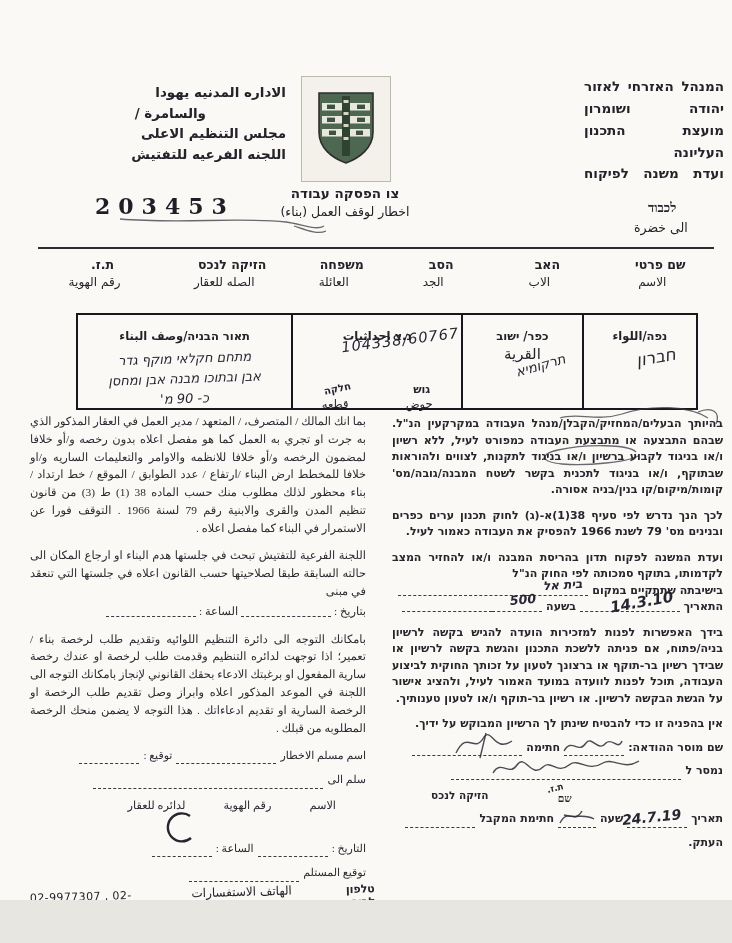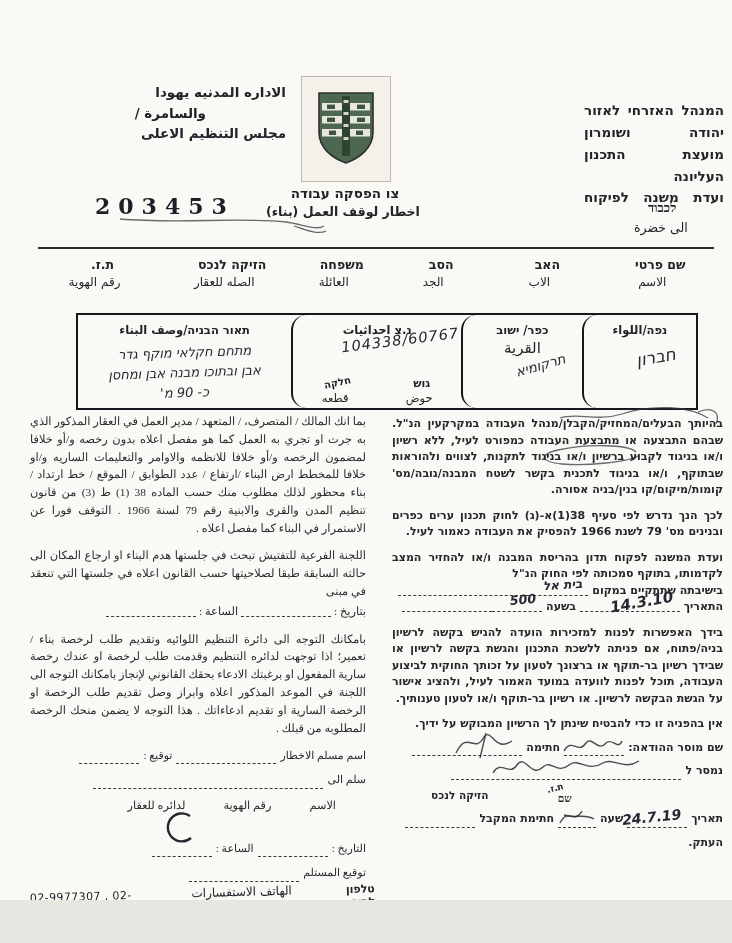--- a/index.html
+++ b/index.html
@@ -4,46 +4,46 @@
 <style>
   html,body{margin:0;padding:0;background:#e8e6e0;}
   .page{position:relative;width:732px;height:900px;margin:0 auto;background:#faf9f5;
         font-family:"DejaVu Sans",sans-serif;color:#23232a;overflow:hidden;}
   .abs{position:absolute;}
 
   
   .ar-org{left:48px;top:82px;width:238px;direction:rtl;text-align:right;
           font-size:13.5px;line-height:1.52;font-weight:600;}
   .ar-org .l2{margin-right:80px;}
-  .he-org{left:584px;top:100px;width:140px;direction:rtl;font-size:13.5px;font-weight:700;
+  .he-org{left:584px;top:76px;width:140px;direction:rtl;font-size:13.5px;font-weight:700;
           line-height:1.62;text-align:justify;text-align-last:justify;}
   .emblem{left:301px;top:76px;width:88px;height:104px;border:1px solid #bdb9ad;
           background:#f3f1e9;display:flex;align-items:center;justify-content:center;}
   .title-he{left:275px;top:185px;width:140px;text-align:center;font-weight:700;
             font-size:13.5px;direction:rtl;}
-  .title-ar{left:266px;top:204px;width:158px;text-align:left;font-size:12.5px;direction:rtl;font-weight:bold;}
+  .title-ar{left:266px;top:204px;width:158px;text-align:center;font-size:12.5px;direction:rtl;}
   .serial{left:95px;top:193px;font-family:"DejaVu Serif",serif;font-size:22px;
           letter-spacing:8px;font-weight:600;color:#1e1e26;}
   .serial-line{left:118px;top:213px;}
   .lichvod{left:648px;top:200px;font-size:13px;font-weight:700;direction:rtl;font-family:Liberation Serif, serif;}
   .to-ar{left:634px;top:220px;font-size:12.5px;direction:rtl;}
   .rule{left:38px;top:247px;width:676px;border-top:2.5px solid #2c2c33;}
 
   
   .person-row{left:42px;top:257px;width:672px;display:flex;direction:rtl;
               justify-content:space-between;}
   .pcell{text-align:center;}
   .pcell .he{font-size:12.5px;font-weight:700;direction:rtl;}
   .pcell .ar{font-size:12px;margin-top:3px;transform:translateX(-8px);direction:rtl;}
   .pc1{width:16%}.pc2{width:14%}.pc3{width:14%}.pc4{width:12%}.pc5{width:17%}.pc6{width:18%}
 
   
   .prop{left:76px;top:313px;width:622px;height:97px;border:2.5px solid #17171d;
         display:flex;direction:rtl;box-sizing:border-box;}
-  .prop .cell{position:relative;padding-top:8px;box-sizing:border-box;border-radius:15px;}
+  .prop .cell{position:relative;padding-top:14px;box-sizing:border-box;}
   .prop .cell:not(:last-child){border-left:2px solid #17171d;}
   .c1{width:18.5%}.c2{width:19.5%}.c3{width:27.5%}.c4{width:34.5%}
   .cell .hdr{font-size:11.5px;font-weight:700;text-align:center;direction:rtl;}
   .hand{font-style:italic;color:#262633;}
   .hand-district{position:absolute;top:32px;right:20px;font-size:17px;transform:rotate(-10deg);}
   .vlg-ar{text-align:center;font-size:15px;margin-top:2px;direction:rtl;}
   .hand-village{position:absolute;top:42px;right:16px;font-size:13.5px;transform:rotate(-16deg);}
   .hand-coords{position:absolute;top:17px;right:2px;font-size:14.5px;transform:rotate(-7deg);
                letter-spacing:1px;white-space:nowrap;}
   .gp{display:flex;direction:rtl;justify-content:space-around;font-size:11px;font-weight:700;}
@@ -99,20 +99,21 @@
 </style>
 </head>
 <body>
 
 <div class="page">
 
   <div class="abs ar-org">
     <div>الاداره المدنيه يهودا</div>
     <div class="l2">والسامرة /</div>
     <div>مجلس التنظيم الاعلى</div>
+    <div>اللجنه الفرعيه للتفتيش</div>
   </div>
 
   <div class="abs emblem">
     <svg width="62" height="78" viewBox="0 0 62 78">
       <path d="M4,3 h54 v39 c0,16 -13.5,26 -27,31 C17,68 4,58 4,42 Z" fill="#4d6751" stroke="#2e2e2e" stroke-width="1.6"></path>
       <rect x="7" y="13" width="48" height="7.5" fill="#e9e7dd"></rect>
       <rect x="7" y="26" width="48" height="7.5" fill="#e9e7dd"></rect>
       <rect x="7" y="39" width="48" height="7.5" fill="#e9e7dd"></rect>
       <rect x="12" y="14.6" width="8" height="4.4" fill="#3c5340"></rect>
       <rect x="42" y="14.6" width="8" height="4.4" fill="#3c5340"></rect>

